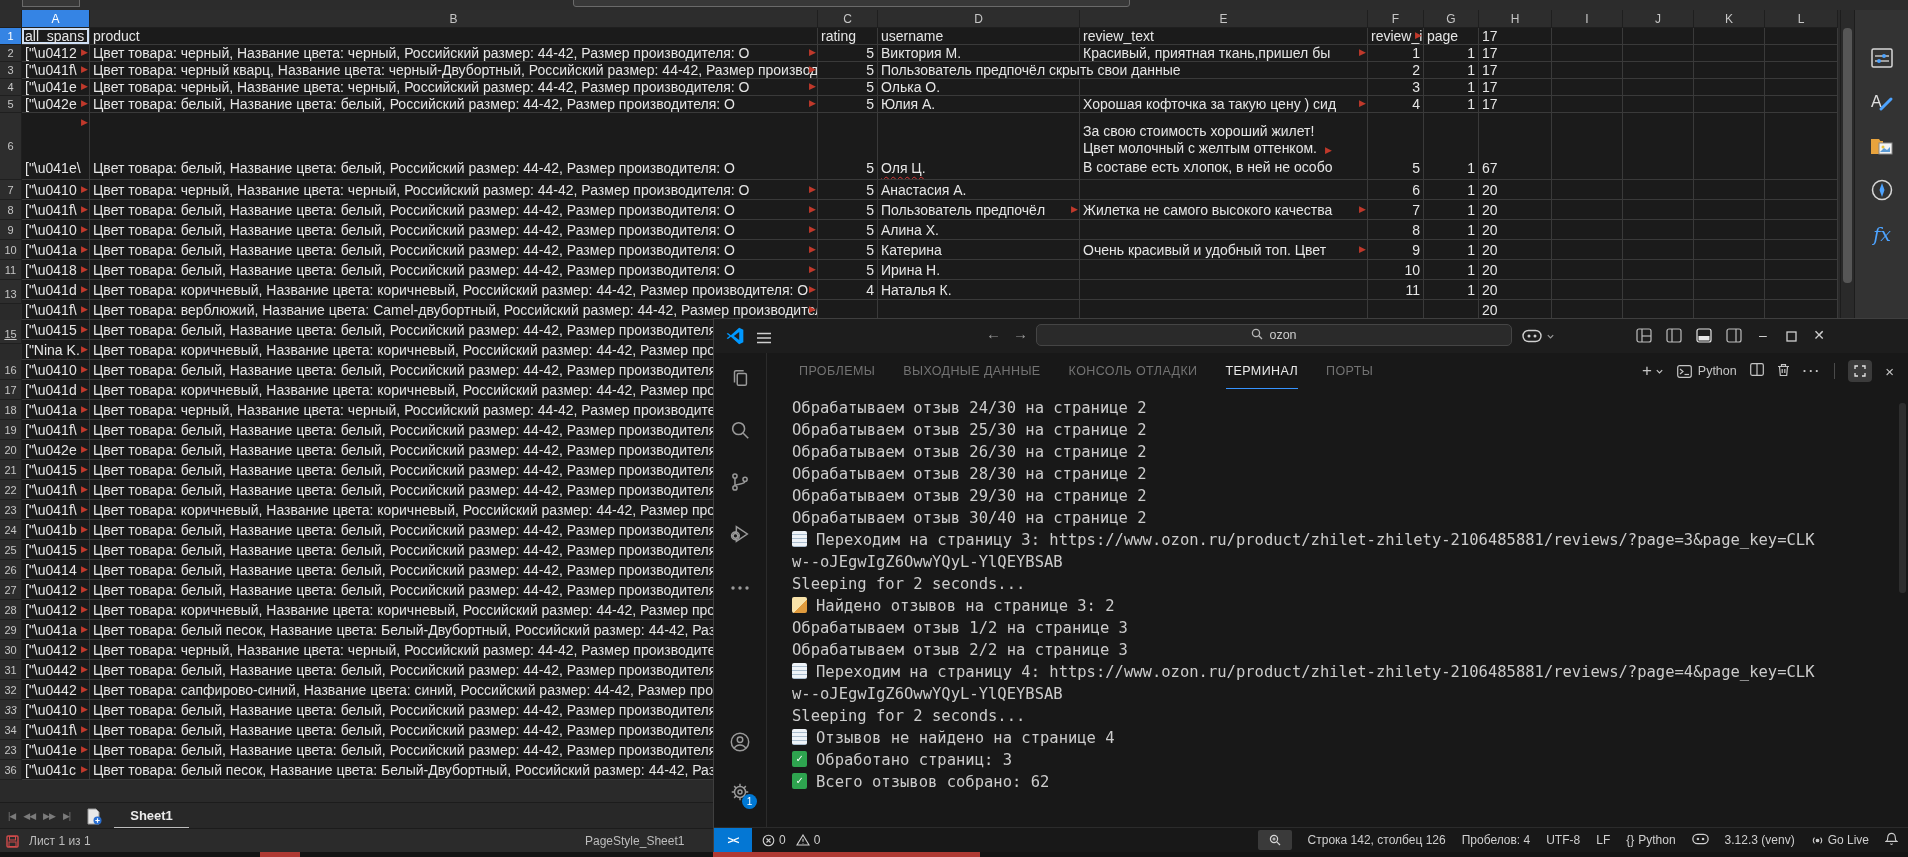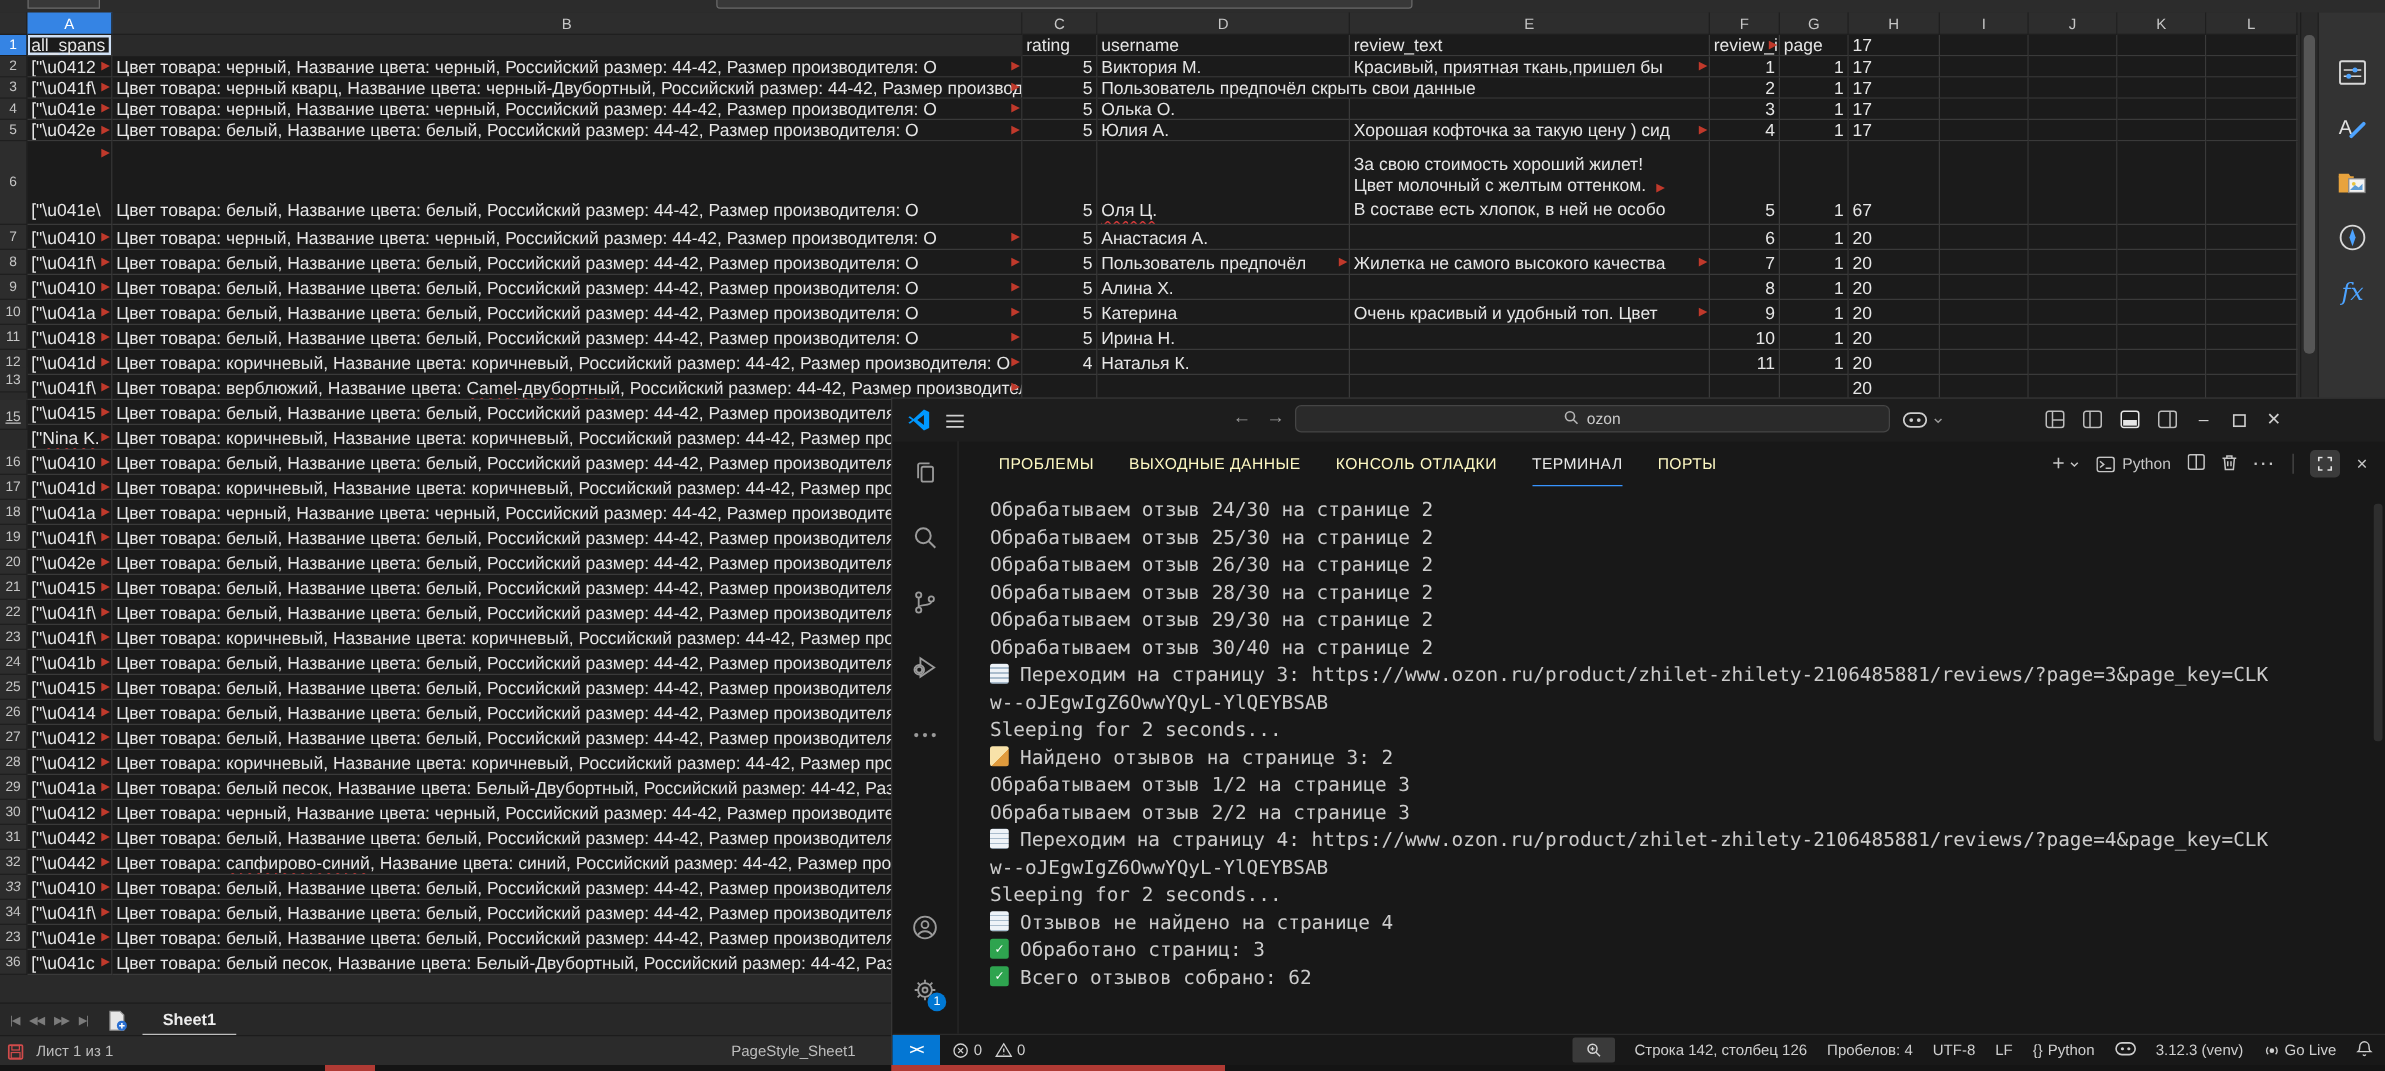--- a/index.html
+++ b/index.html
@@ -57,21 +57,21 @@
   .winbtn{top:8px;color:#cfcfcf;font-size:14px;width:18px;text-align:center;}
   .layico{top:9px;}
   .vbody{position:absolute;top:34px;left:0;right:0;bottom:24px;display:flex;}
   .activity{width:52px;position:relative;border-right:1px solid #2b2b2b;background:#181818;flex:none;}
   .abicon{position:absolute;left:50%;transform:translateX(-50%);width:26px;height:26px;
           display:flex;align-items:center;justify-content:center;}
   .badge{position:absolute;right:-4px;bottom:-4px;background:#0078d4;color:#fff;border-radius:50%;
          width:15px;height:15px;font-size:10px;display:flex;align-items:center;justify-content:center;}
   .panel{flex:1;position:relative;background:#181818;}
   .ptabs{height:36px;display:flex;align-items:stretch;padding-left:32px;gap:28px;}
-  .ptab{font-size:12.5px;color:#fef9c3;letter-spacing:.4px;display:flex;align-items:center;
+  .ptab{font-size:12.5px;color:#737373;letter-spacing:.4px;display:flex;align-items:center;
         border-bottom:1px solid transparent;box-sizing:border-box;}
   .ptab.active{color:#e9e9e9;border-bottom:1px solid #3794ff;}
   .pactions{position:absolute;right:14px;top:0;height:36px;display:flex;align-items:center;gap:13px;
             color:#c5c5c5;font-size:12.5px;}
   .maxbox{background:#3b3b3b;border-radius:4px;width:24px;height:22px;display:flex;align-items:center;justify-content:center;}
   .pdivider{width:1px;height:16px;background:#4a4a4a;}
   .term{position:absolute;left:25px;right:12px;top:44px;bottom:4px;overflow:hidden;
         font-family:"DejaVu Sans Mono",monospace;font-size:15.5px;line-height:22px;color:#cccccc;}
   .tline{white-space:pre;}
   .ticon{display:inline-block;width:15px;height:16px;border-radius:2px;margin-right:9px;vertical-align:-2px;}
@@ -113,20 +113,21 @@
         <div class="chead" data-name="column-header-E" style="left: 1080px; top: 10px; width: 288px; height: 18px;">E</div>
         <div class="chead" data-name="column-header-F" style="left: 1368px; top: 10px; width: 56px; height: 18px;">F</div>
         <div class="chead" data-name="column-header-G" style="left: 1424px; top: 10px; width: 55px; height: 18px;">G</div>
         <div class="chead" data-name="column-header-H" style="left: 1479px; top: 10px; width: 73px; height: 18px;">H</div>
         <div class="chead" data-name="column-header-I" style="left: 1552px; top: 10px; width: 71px; height: 18px;">I</div>
         <div class="chead" data-name="column-header-J" style="left: 1623px; top: 10px; width: 71px; height: 18px;">J</div>
         <div class="chead" data-name="column-header-K" style="left: 1694px; top: 10px; width: 71px; height: 18px;">K</div>
         <div class="chead" data-name="column-header-L" style="left: 1765px; top: 10px; width: 73px; height: 18px;">L</div>
         <div class="rhead sel" data-name="row-header-1" style="left: 0px; top: 28px; width: 22px; height: 17px;">1</div>
         <div class="cell" data-name="cell-A1" style="left: 22px; top: 28px; width: 68px; height: 17px;"><span class="sq">all_spans</span></div>
+        <div class="cell" data-name="cell-B1" style="left: 90px; top: 28px; width: 728px; height: 17px;"><span class="sq">product</span></div>
         <div class="cell" data-name="cell-C1" style="left: 818px; top: 28px; width: 60px; height: 17px;"><span class="sq">rating</span></div>
         <div class="cell" data-name="cell-D1" style="left: 878px; top: 28px; width: 202px; height: 17px;"><span class="sq">username</span></div>
         <div class="cell" data-name="cell-E1" style="left: 1080px; top: 28px; width: 288px; height: 17px;"><span class="sq">review_text</span></div>
         <div class="cell" data-name="cell-F1" style="left: 1368px; top: 28px; width: 56px; height: 17px;"><span class="sq">review_in</span><span class="ovf" data-name="overflow-marker-icon">▶</span></div>
         <div class="cell" data-name="cell-G1" style="left: 1424px; top: 28px; width: 55px; height: 17px;"><span class="sq">page</span></div>
         <div class="cell" data-name="cell-H1" style="left: 1479px; top: 28px; width: 73px; height: 17px;">17</div>
         <div class="cell" data-name="cell-I1" style="left: 1552px; top: 28px; width: 71px; height: 17px;"></div>
         <div class="cell" data-name="cell-J1" style="left: 1623px; top: 28px; width: 71px; height: 17px;"></div>
         <div class="cell" data-name="cell-K1" style="left: 1694px; top: 28px; width: 71px; height: 17px;"></div>
         <div class="cell" data-name="cell-L1" style="left: 1765px; top: 28px; width: 73px; height: 17px;"></div>
@@ -266,21 +267,21 @@
         <div class="cell num" data-name="cell-C12" style="left: 818px; top: 280px; width: 60px; height: 20px;">4</div>
         <div class="cell" data-name="cell-D12" style="left: 878px; top: 280px; width: 202px; height: 20px;">Наталья К.</div>
         <div class="cell" data-name="cell-E12" style="left: 1080px; top: 280px; width: 288px; height: 20px;"></div>
         <div class="cell num" data-name="cell-F12" style="left: 1368px; top: 280px; width: 56px; height: 20px;">11</div>
         <div class="cell num" data-name="cell-G12" style="left: 1424px; top: 280px; width: 55px; height: 20px;">1</div>
         <div class="cell" data-name="cell-H12" style="left: 1479px; top: 280px; width: 73px; height: 20px;">20</div>
         <div class="cell" data-name="cell-I12" style="left: 1552px; top: 280px; width: 71px; height: 20px;"></div>
         <div class="cell" data-name="cell-J12" style="left: 1623px; top: 280px; width: 71px; height: 20px;"></div>
         <div class="cell" data-name="cell-K12" style="left: 1694px; top: 280px; width: 71px; height: 20px;"></div>
         <div class="cell" data-name="cell-L12" style="left: 1765px; top: 280px; width: 73px; height: 20px;"></div>
-        <div class="rhead" data-name="row-header-13" style="left: 0px; top: 294px; width: 22px; height: 20px;">13</div>
+        <div class="rhead" data-name="row-header-13" style="left: 0px; top: 284px; width: 22px; height: 20px;">13</div>
         <div class="cell" data-name="cell-A13" style="left: 22px; top: 300px; width: 68px; height: 20px;">["\u041f\<span class="ovf" data-name="overflow-marker-icon">▶</span></div>
         <div class="cell" data-name="cell-B13" style="left: 90px; top: 300px; width: 728px; height: 20px;"><span>Цвет товара: верблюжий, Название цвета: </span><span class="sq">Camel-двубортный</span><span>, Российский размер: 44-42, Размер производителя: О</span><span class="ovf" data-name="overflow-marker-icon">▶</span></div>
         <div class="cell num" data-name="cell-C13" style="left: 818px; top: 300px; width: 60px; height: 20px;"></div>
         <div class="cell" data-name="cell-D13" style="left: 878px; top: 300px; width: 202px; height: 20px;"></div>
         <div class="cell" data-name="cell-E13" style="left: 1080px; top: 300px; width: 288px; height: 20px;"></div>
         <div class="cell num" data-name="cell-F13" style="left: 1368px; top: 300px; width: 56px; height: 20px;"></div>
         <div class="cell num" data-name="cell-G13" style="left: 1424px; top: 300px; width: 55px; height: 20px;"></div>
         <div class="cell" data-name="cell-H13" style="left: 1479px; top: 300px; width: 73px; height: 20px;">20</div>
         <div class="cell" data-name="cell-I13" style="left: 1552px; top: 300px; width: 71px; height: 20px;"></div>
         <div class="cell" data-name="cell-J13" style="left: 1623px; top: 300px; width: 71px; height: 20px;"></div>

